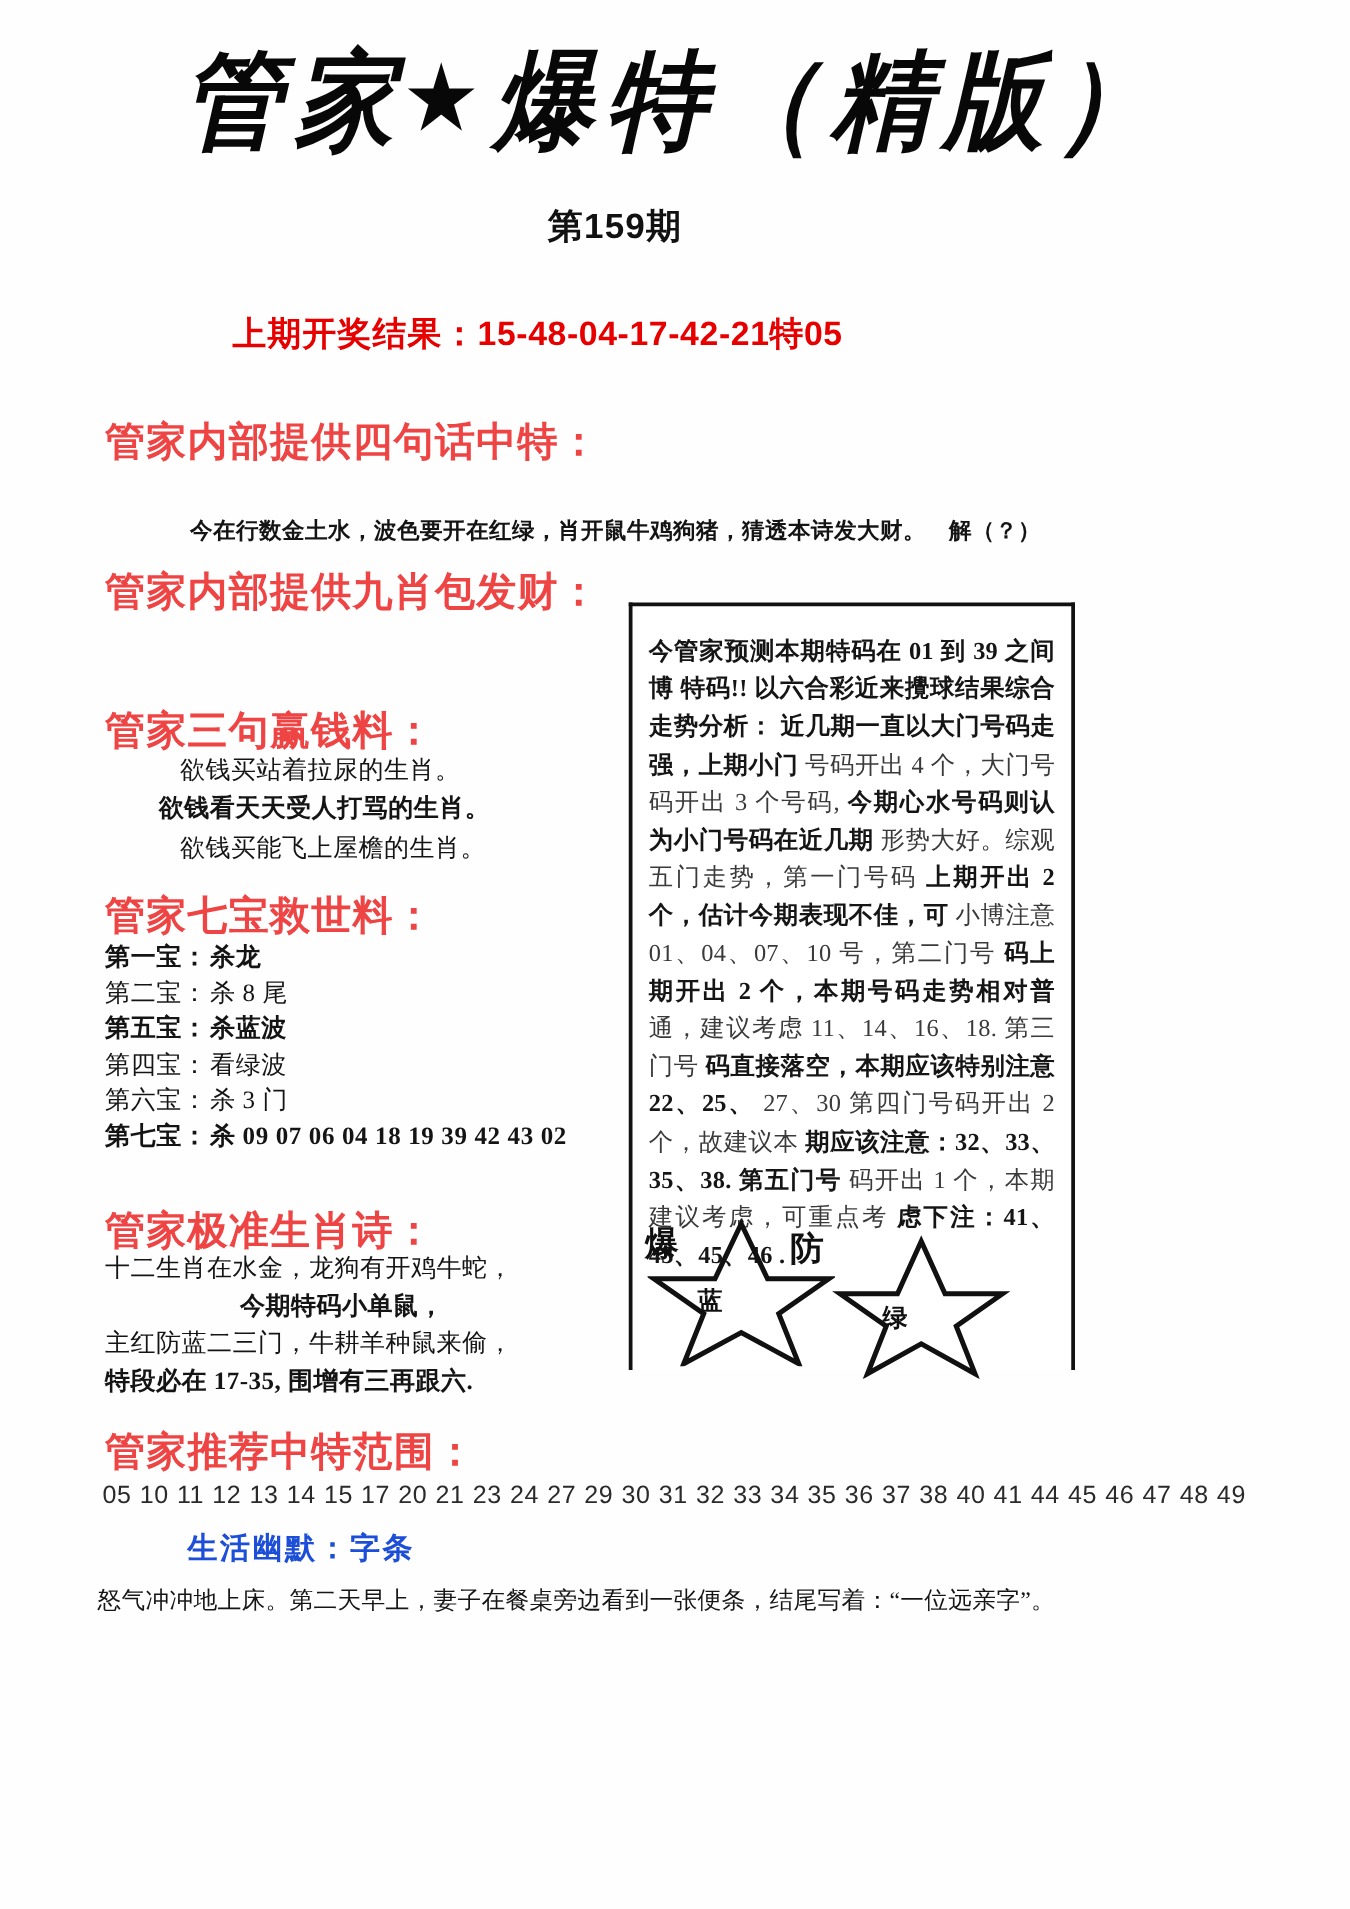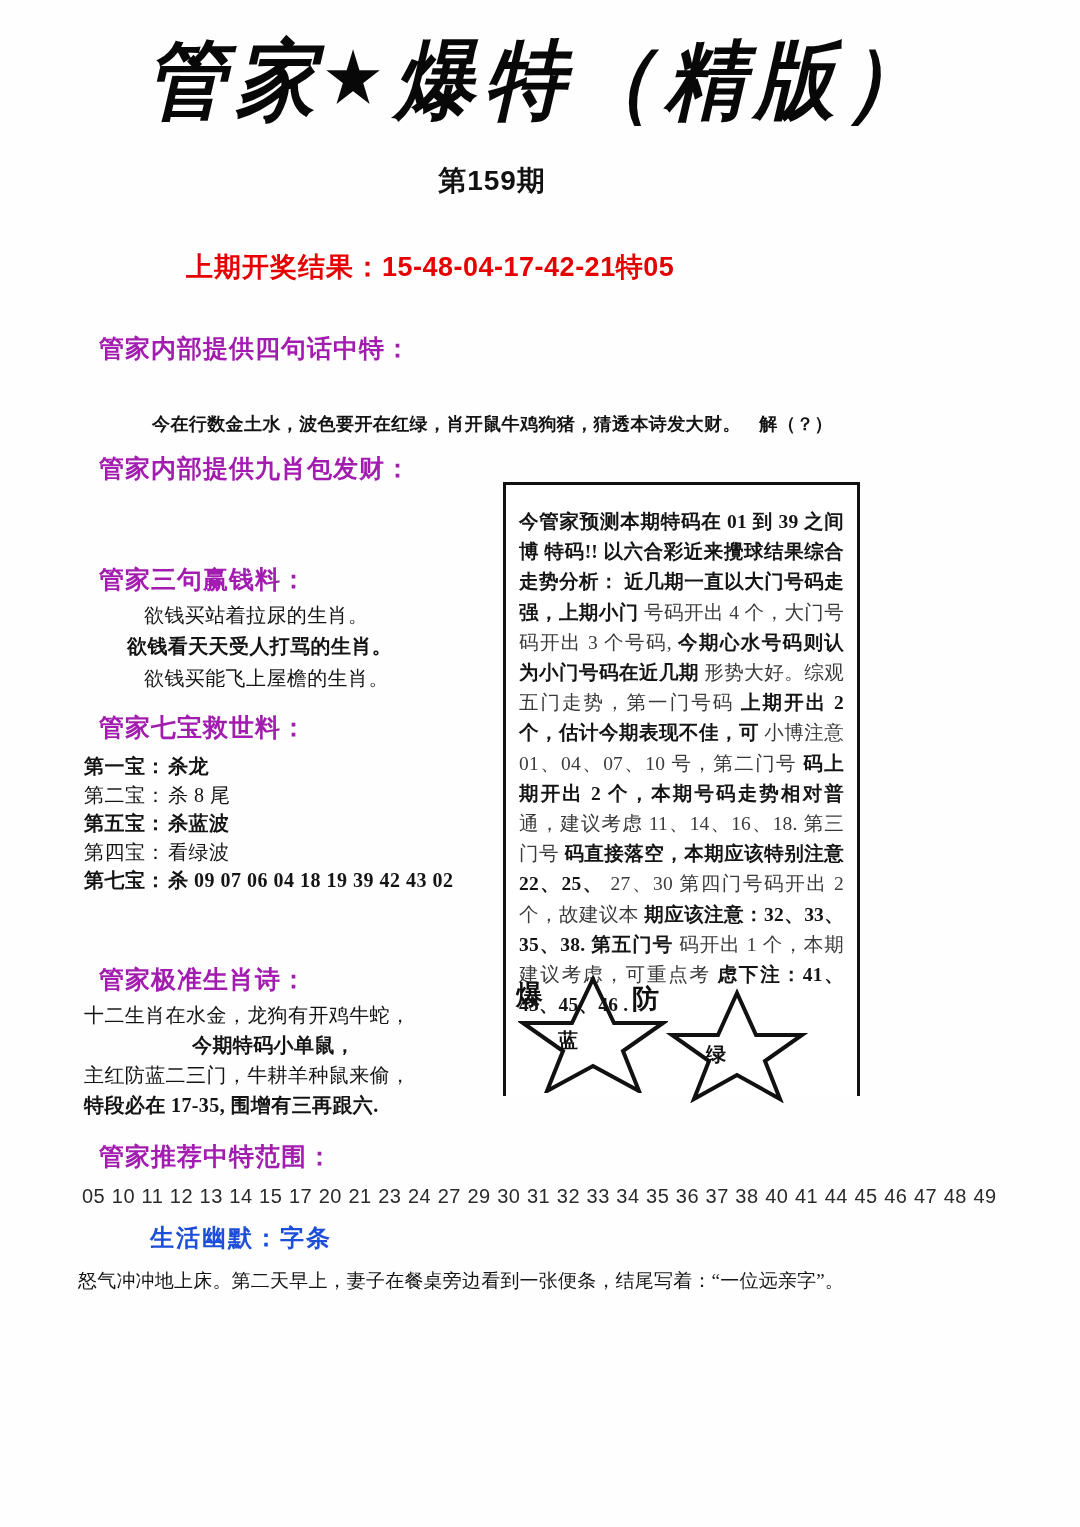--- a/index.html
+++ b/index.html
@@ -66,25 +66,24 @@
     letter-spacing: 0.5px;
     white-space: nowrap;
   }
   .last-draw .label { letter-spacing: 1px; }
 
   
   .sec-head {
     position: absolute;
     font-family: "Liberation Serif", "DejaVu Serif", serif;
     font-weight: bold;
-    font-size: 25px;
+    font-size: 32px;
     letter-spacing: 1px;
-    color: #a21caf;
-    white-space: nowrap;
-    margin-left: 15px;
+    color: #ef4444;
+    white-space: nowrap;
   }
   .body-line {
     position: absolute;
     font-family: "Liberation Serif", "DejaVu Serif", serif;
     font-size: 19px;
     color: #141414;
     white-space: nowrap;
     letter-spacing: 0.4px;
   }
   .b { font-weight: bold; }
@@ -252,20 +251,21 @@
   <div class="body-line" style="top:602px; left:144px; font-size:20px;">欲钱买站着拉尿的生肖。</div>
   <div class="body-line b" style="top:633px; left:127px; font-size:20px;">欲钱看天天受人打骂的生肖。</div>
   <div class="body-line" style="top:665px; left:144px; font-size:20px;">欲钱买能飞上屋檐的生肖。</div>
 
   <div class="sec-head" style="top:711px; left:84px;">管家七宝救世料：</div>
   <div class="treasure-list">
     <div class="treasure-row bold"><span class="tl">第一宝：</span><span>杀龙</span></div>
     <div class="treasure-row"><span class="tl">第二宝：</span><span>杀 8 尾</span></div>
     <div class="treasure-row bold"><span class="tl">第五宝：</span><span>杀蓝波</span></div>
     <div class="treasure-row"><span class="tl">第四宝：</span><span>看绿波</span></div>
+    <div class="treasure-row"><span class="tl">第六宝：</span><span>杀 3 门</span></div>
     <div class="treasure-row bold"><span class="tl">第七宝：</span><span>杀 09 07 06 04 18 19 39 42 43 02</span></div>
   </div>
 
   <div class="sec-head" style="top:963px; left:84px;">管家极准生肖诗：</div>
   <div class="poem-block">
     <div class="poem-line">十二生肖在水金，龙狗有开鸡牛蛇，</div>
     <div class="poem-line bold indent">今期特码小单鼠，</div>
     <div class="poem-line">主红防蓝二三门，牛耕羊种鼠来偷，</div>
     <div class="poem-line bold">特段必在 17-35, 围增有三再跟六.</div>
   </div>

